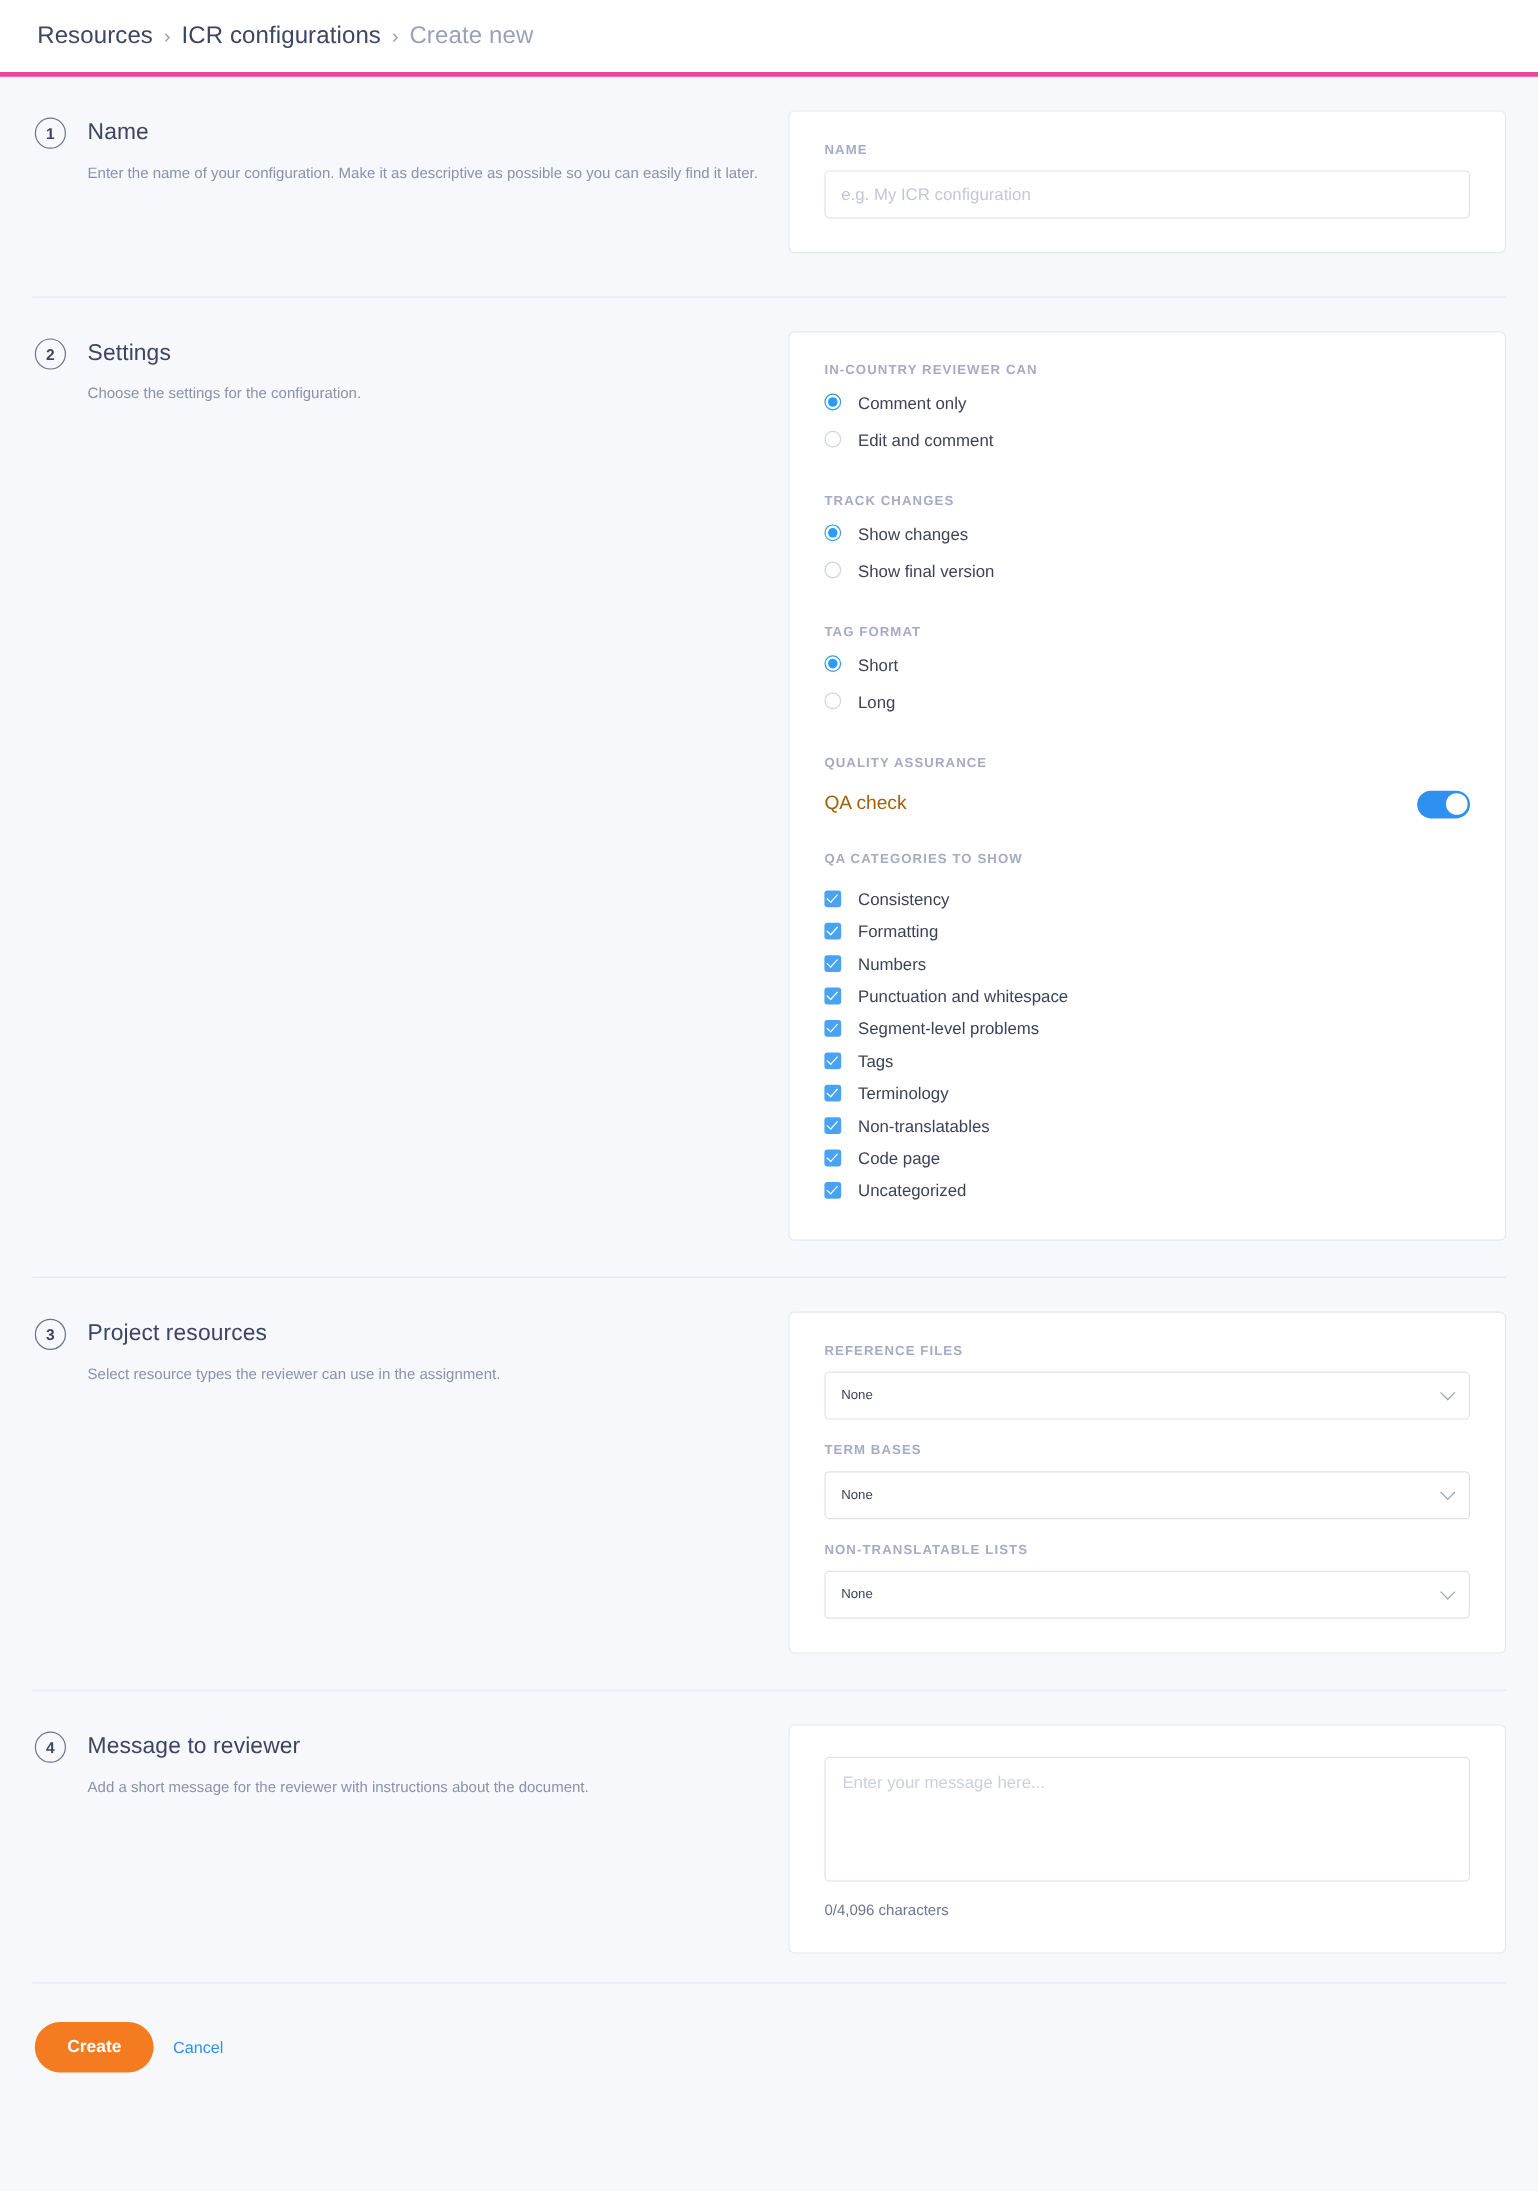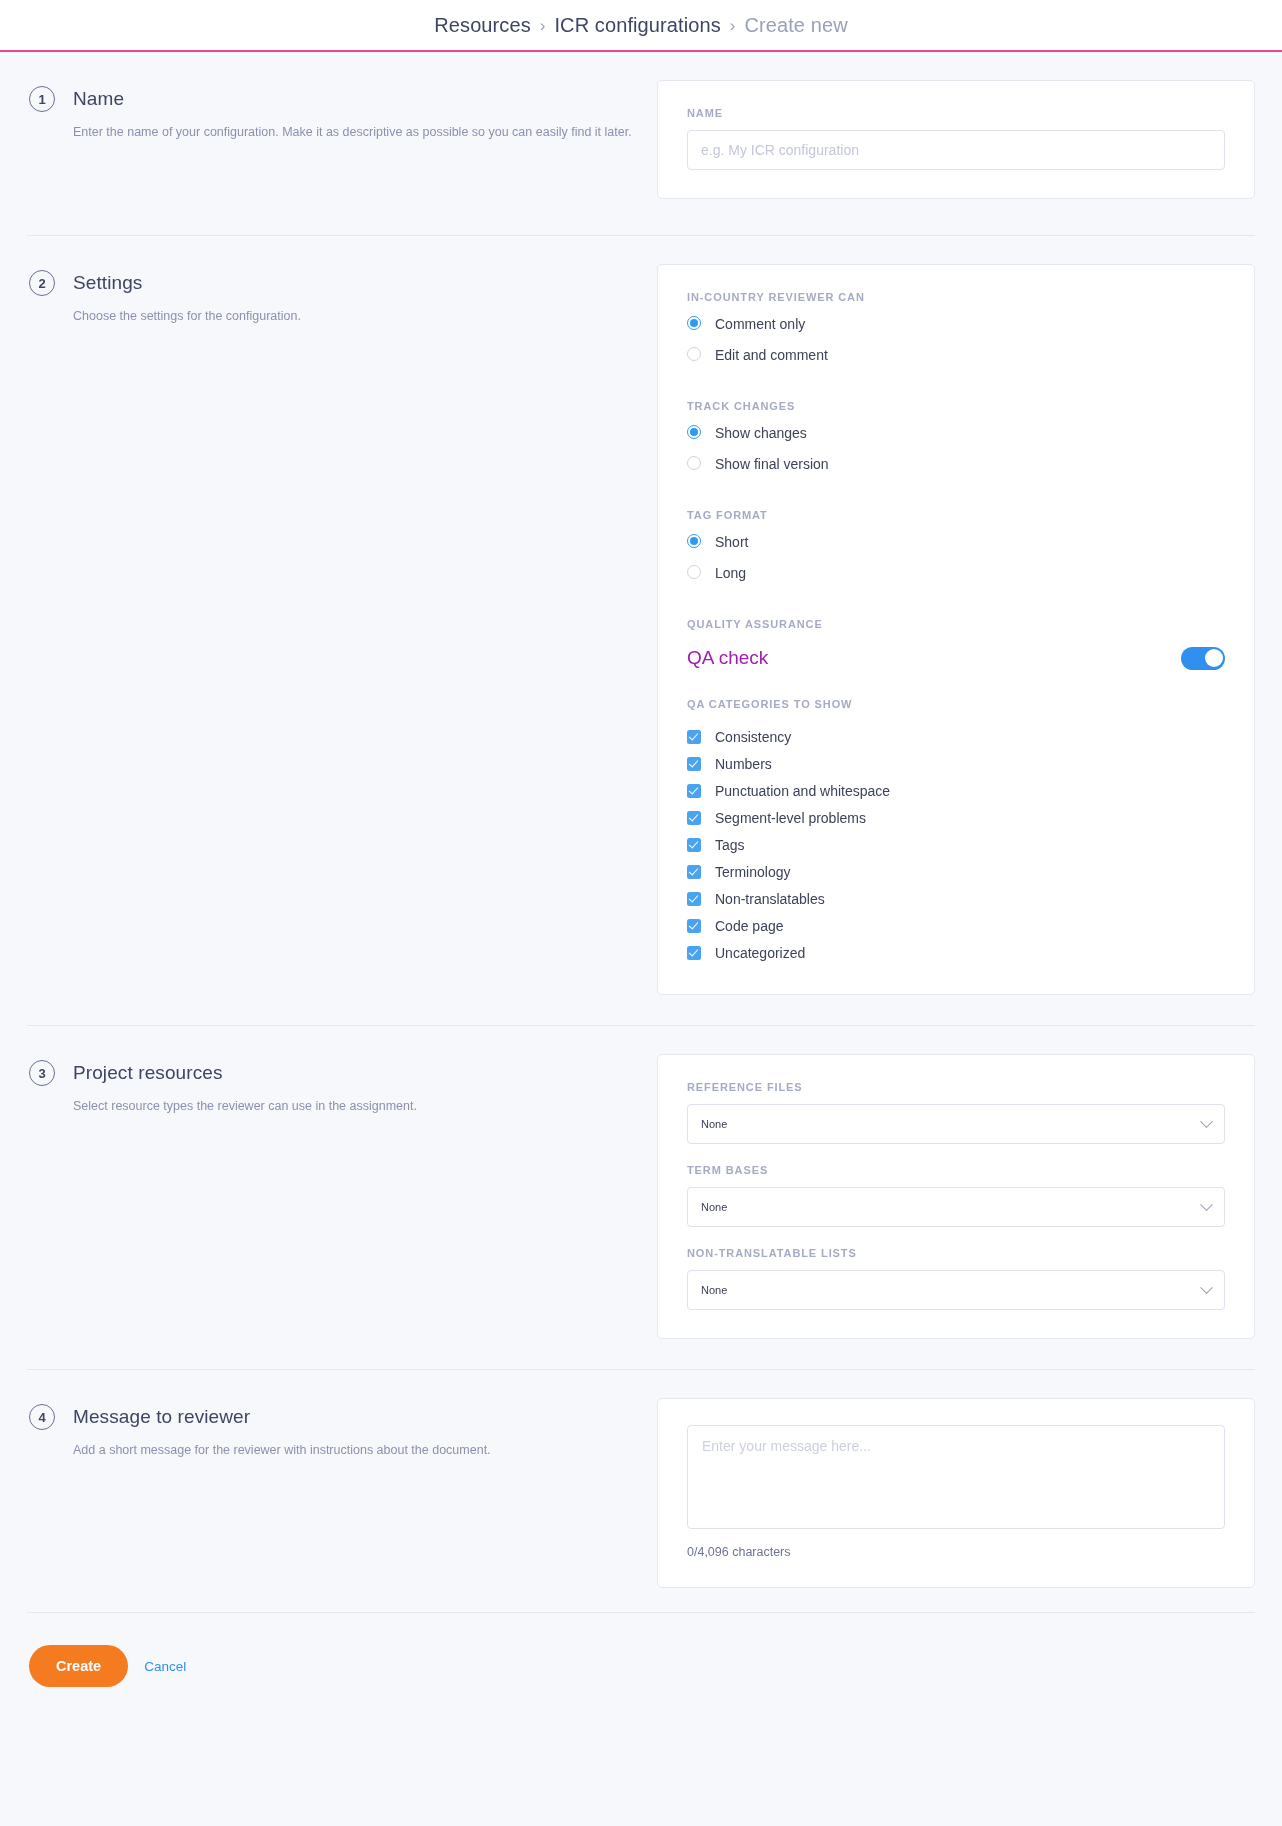--- a/index.html
+++ b/index.html
@@ -8,27 +8,26 @@
     width: 1282px;
     height: 1826px;
     background: #f7f8fb;
     font-family: "Liberation Sans", sans-serif;
     color: #3c4257;
     -webkit-font-smoothing: antialiased;
   }
 
   
   .breadcrumb-bar {
-    height: 52px;
+    height: 64px;
     background: #ffffff;
-    border-bottom: 2px solid #ec4899;
+    border-bottom: 4px solid #ec4899;
     display: flex;
     align-items: center;
     padding: 0 31px;
-    justify-content: center;
   }
   .crumb {
     font-size: 20px;
     color: #3d4563;
     letter-spacing: 0.1px;
   }
   .crumb.current { color: #9aa0b9; }
   .crumb-sep {
     font-size: 17px;
     color: #9aa0b9;
@@ -167,22 +166,22 @@
 
   
   .toggle-row {
     display: flex;
     align-items: center;
     justify-content: space-between;
     height: 30px;
     margin-bottom: 6px;
   }
   .toggle-row-label {
-    font-size: 19px;
-    color: #a21caf;
+    font-size: 16px;
+    color: #a16207;
   }
   .toggle {
     width: 44px;
     height: 23px;
     border-radius: 12px;
     background: #2f90f0;
     position: relative;
     flex: none;
     cursor: pointer;
   }
@@ -391,20 +390,24 @@
         </div>
 
         <div class="group-label spaced">QA CATEGORIES TO SHOW</div>
 
         <div class="check-row">
           <span class="checkbox"></span>
           <span class="check-label">Consistency</span>
         </div>
         <div class="check-row">
           <span class="checkbox"></span>
+          <span class="check-label">Formatting</span>
+        </div>
+        <div class="check-row">
+          <span class="checkbox"></span>
           <span class="check-label">Numbers</span>
         </div>
         <div class="check-row">
           <span class="checkbox"></span>
           <span class="check-label">Punctuation and whitespace</span>
         </div>
         <div class="check-row">
           <span class="checkbox"></span>
           <span class="check-label">Segment-level problems</span>
         </div>

